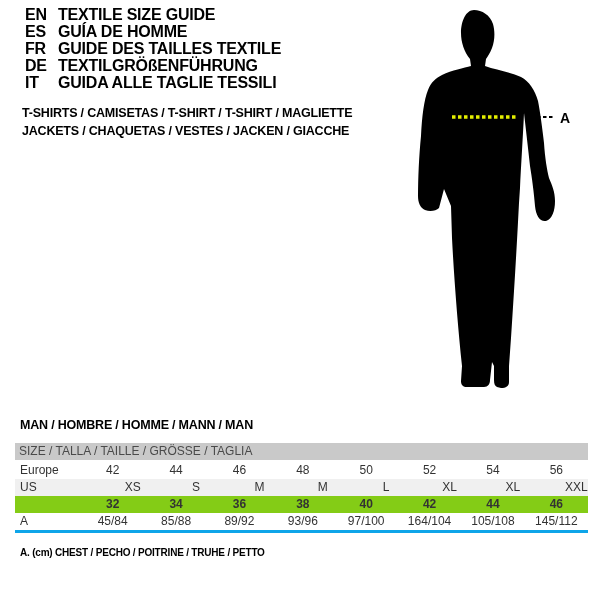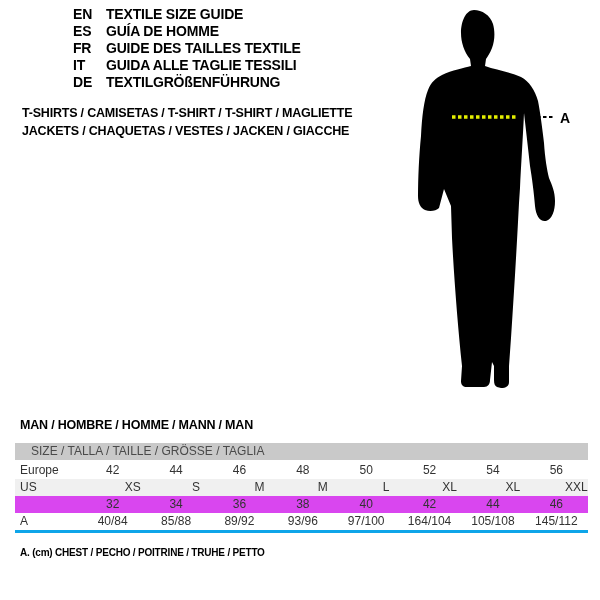--- a/index.html
+++ b/index.html
@@ -2,31 +2,31 @@
 <html><head>
 <meta charset="utf-8">
 <style>
   html,body{margin:0;padding:0;}
   body{
     width:600px;height:600px;position:relative;background:#ffffff;
     font-family:"Liberation Sans",sans-serif;color:#000;overflow:hidden;
   }
   
   .lang-list{position:absolute;left:25px;top:6px;}
-  .lang-row{display:flex;line-height:17px;font-size:14px;font-weight:bold;letter-spacing:-0.2px;margin-left:48px;}
+  .lang-row{display:flex;line-height:17px;font-size:16px;font-weight:bold;letter-spacing:-0.2px;}
   .lang-code{width:33px;}
   
   .categories{position:absolute;left:22px;top:104px;font-size:12.5px;font-weight:bold;line-height:18px;letter-spacing:-0.2px;}
   
   .figure{position:absolute;left:416px;top:8px;width:160px;height:384px;}
   
   .man-title{position:absolute;left:20px;top:418px;font-size:12.5px;font-weight:bold;letter-spacing:-0.2px;}
   
   .size-table{position:absolute;left:15px;top:443px;width:573px;font-size:12px;color:#333;}
-  .thead{background:#c9c9c9;color:#4a4a4a;height:17px;line-height:17px;padding-left:16px;margin-bottom:2px;}
+  .thead{background:#c9c9c9;color:#4a4a4a;height:17px;line-height:17px;padding-left:4px;margin-bottom:2px;}
   .trow{display:grid;grid-template-columns:66px repeat(8,1fr);height:17px;line-height:17px;}
   .trow.shade{background:#f0f0f0;}
   .tbody{border-bottom:3px solid #0ea5e9;}
   .tlabel{padding-left:5px;text-align:left;}
   .tcell{text-align:center;}
   
   .footnote{position:absolute;left:20px;top:547px;font-size:10px;font-weight:bold;letter-spacing:-0.2px;}
 </style>
 </head>
 <body>
@@ -38,26 +38,26 @@
   </div>
   <div class="lang-row">
     <span class="lang-code">ES</span>
     <span>GUÍA DE HOMME</span>
   </div>
   <div class="lang-row">
     <span class="lang-code">FR</span>
     <span>GUIDE DES TAILLES TEXTILE</span>
   </div>
   <div class="lang-row">
+    <span class="lang-code">DE</span>
+    <span>TEXTILGRÖßENFÜHRUNG</span>
+  </div>
+  <div class="lang-row">
     <span class="lang-code">IT</span>
     <span>GUIDA ALLE TAGLIE TESSILI</span>
-  </div>
-  <div class="lang-row">
-    <span class="lang-code">DE</span>
-    <span>TEXTILGRÖßENFÜHRUNG</span>
   </div>
 </div>
 
 <div class="categories">
   <div>T-SHIRTS / CAMISETAS / T-SHIRT / T-SHIRT / MAGLIETTE</div>
   <div>JACKETS / CHAQUETAS / VESTES / JACKEN / GIACCHE</div>
 </div>
 
 <div class="figure">
   <svg width="160" height="384" viewBox="0 0 160 384" xmlns="http://www.w3.org/2000/svg">
@@ -131,34 +131,34 @@
         <div class="tlabel">US</div>
         <div class="tcell">XS</div>
         <div class="tcell">S</div>
         <div class="tcell">M</div>
         <div class="tcell">M</div>
         <div class="tcell">L</div>
         <div class="tcell">XL</div>
         <div class="tcell">XL</div>
         <div class="tcell">XXL</div>
       </div>
-      <div class="trow shade" style="background: #d946ef;">
+      <div class="trow shade" style="background: #84cc16; font-weight: bold;">
         <div class="tlabel"></div>
         <div class="tcell">32</div>
         <div class="tcell">34</div>
         <div class="tcell">36</div>
         <div class="tcell">38</div>
         <div class="tcell">40</div>
         <div class="tcell">42</div>
         <div class="tcell">44</div>
         <div class="tcell">46</div>
       </div>
       <div class="trow">
         <div class="tlabel">A</div>
-        <div class="tcell">40/84</div>
+        <div class="tcell">45/84</div>
         <div class="tcell">85/88</div>
         <div class="tcell">89/92</div>
         <div class="tcell">93/96</div>
         <div class="tcell">97/100</div>
         <div class="tcell">164/104</div>
         <div class="tcell">105/108</div>
         <div class="tcell">145/112</div>
       </div>
     </div>
 </div>

